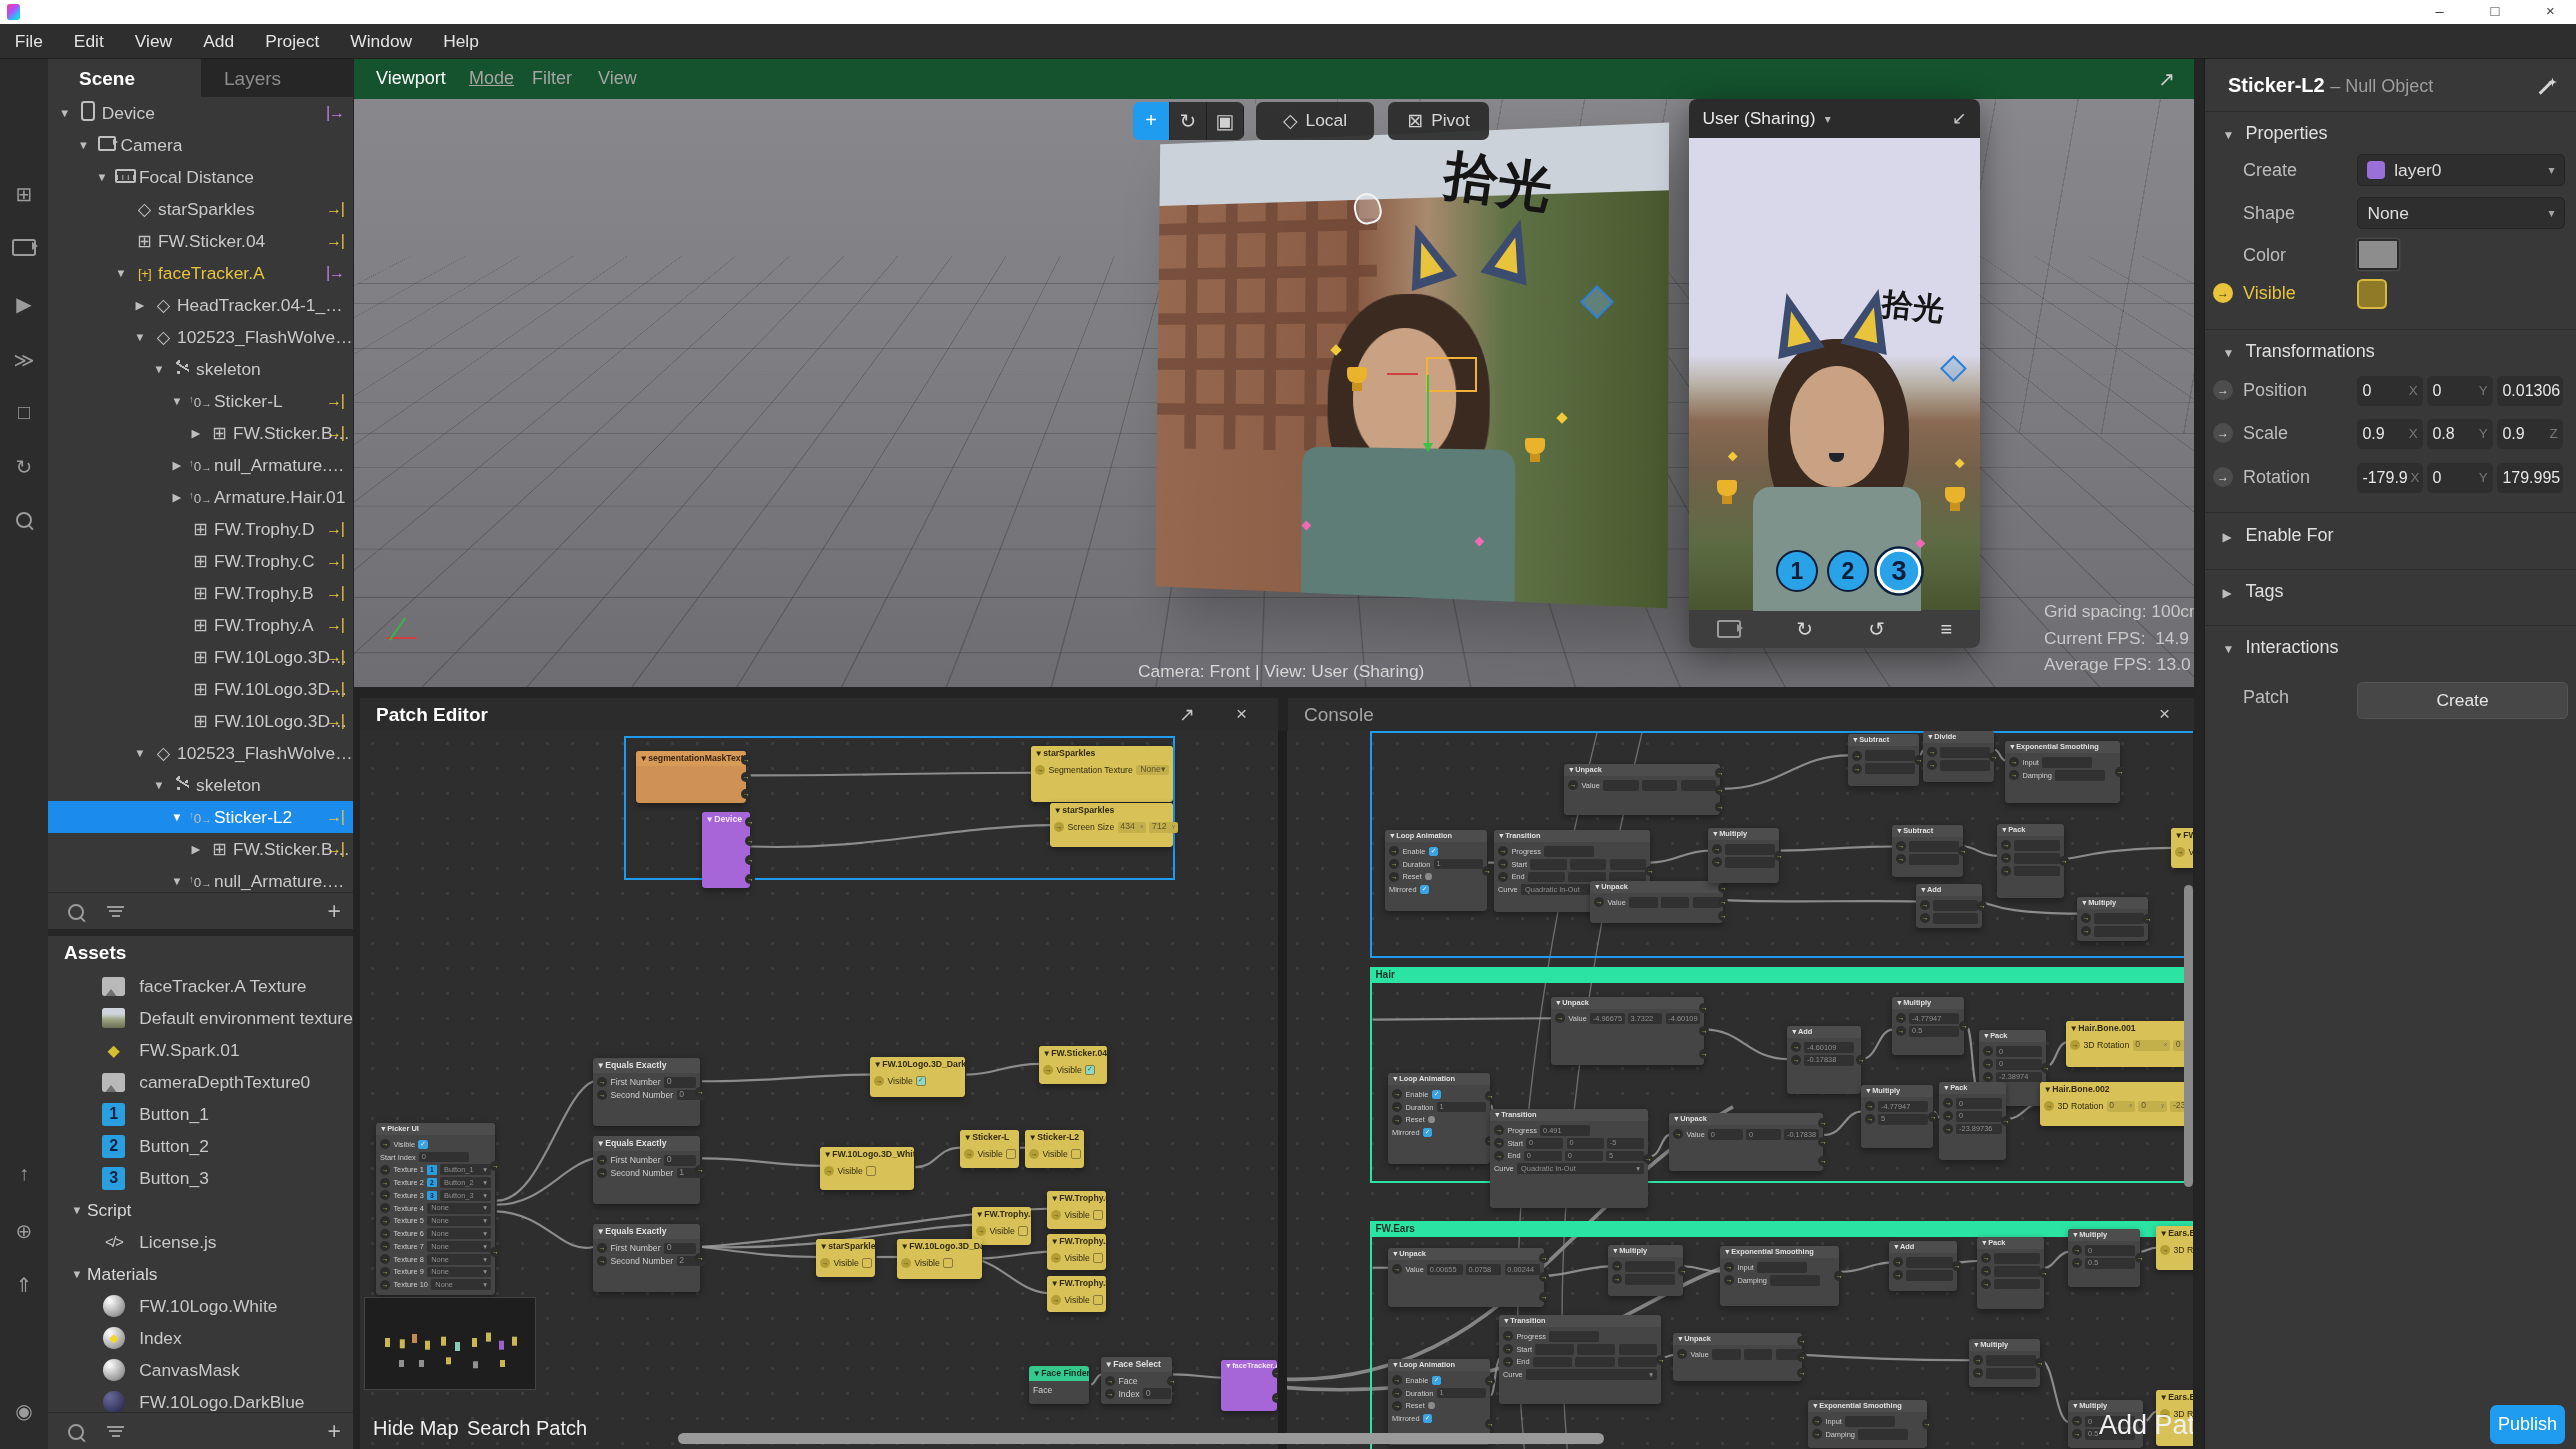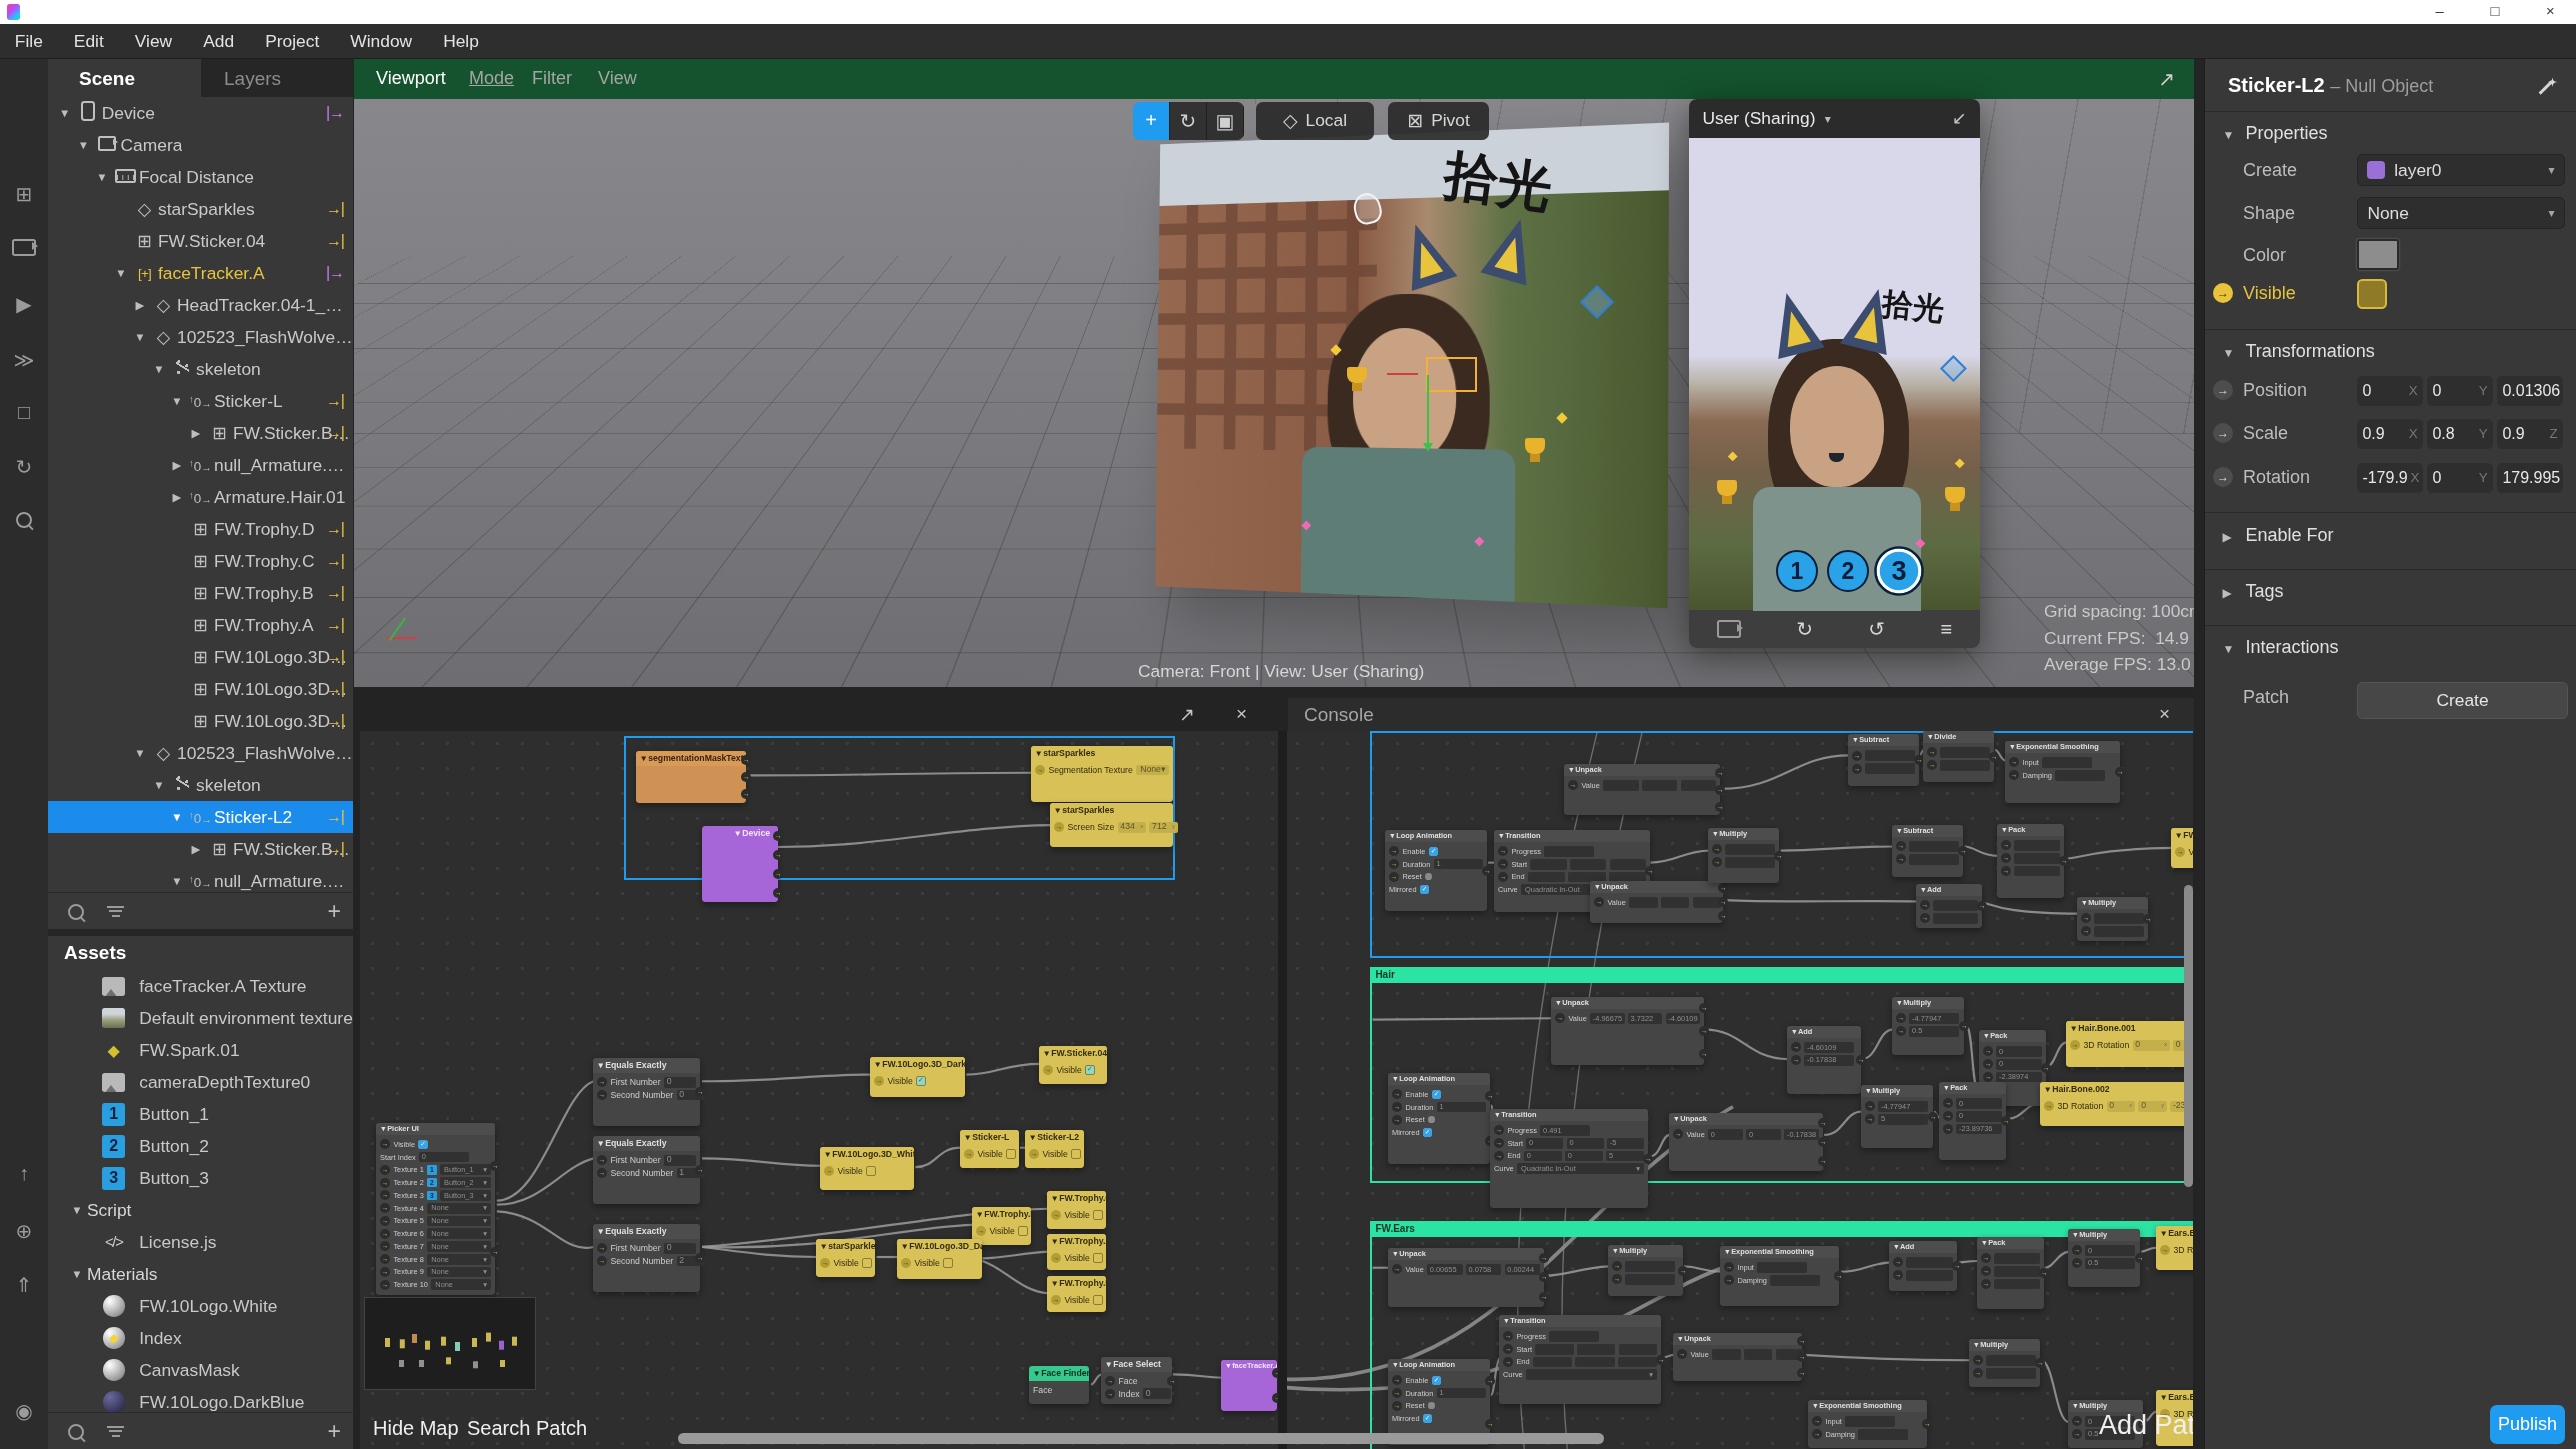--- a/index.html
+++ b/index.html
@@ -579,20 +579,23 @@
     </div>
     <div class="simfooter">
       <span class="css-cam"></span>
       <span>↻</span>
       <span>↺</span>
       <span>≡</span>
     </div>
   </div>
 
   <div class="abs bottombar"></div>
+  <div class="abs phead" style="left:360px;top:698px;width:918px;">
+    <span class="ttl" style="color:#ffffff;font-weight:bold;">Patch Editor</span>
+  </div>
   <div class="abs phicon" style="left:1179px;top:703px;">↗</div>
   <div class="abs phicon" style="left:1236px;top:703px;">×</div>
   <div class="abs phead" style="left:1288px;top:698px;width:906px;">
     <span class="ttl" style="color:#a5a5a5;">Console</span>
   </div>
   <div class="abs phicon" style="left:2159px;top:703px;">×</div>
 
   <div class="abs pcanvas" id="pcanvas">
     <svg class="wires" width="1833" height="718" viewBox="0 0 2733 1070">
       <path class="w" d="M576,66 C750,66 850,62 1002,62"></path>
@@ -677,21 +680,21 @@
             <div class="prow">
               <span class="port">→</span>
               <span class="rlabel">Segmentation Texture</span>
               <span class="pselect">
                 <span>None</span>
                 <span>▾</span>
               </span>
             </div>
           </div>
         </div>
-        <div class="pnode purple" style="left: 342px; top: 95px; width: 48px; min-height: 76px; padding-left: 28px;">
+        <div class="pnode purple" style="left: 342px; top: 81px; width: 48px; min-height: 76px;">
           <div class="nhead">▾ Device</div>
           <div class="portsR">
             <span class="port">→</span>
             <span class="port">→</span>
             <span class="port">→</span>
             <span class="port">→</span>
           </div>
         </div>
         <div class="pnode yellow" style="left: 690px; top: 72px; width: 123px; min-height: 44px;">
           <div class="nhead">▾ starSparkles</div>

